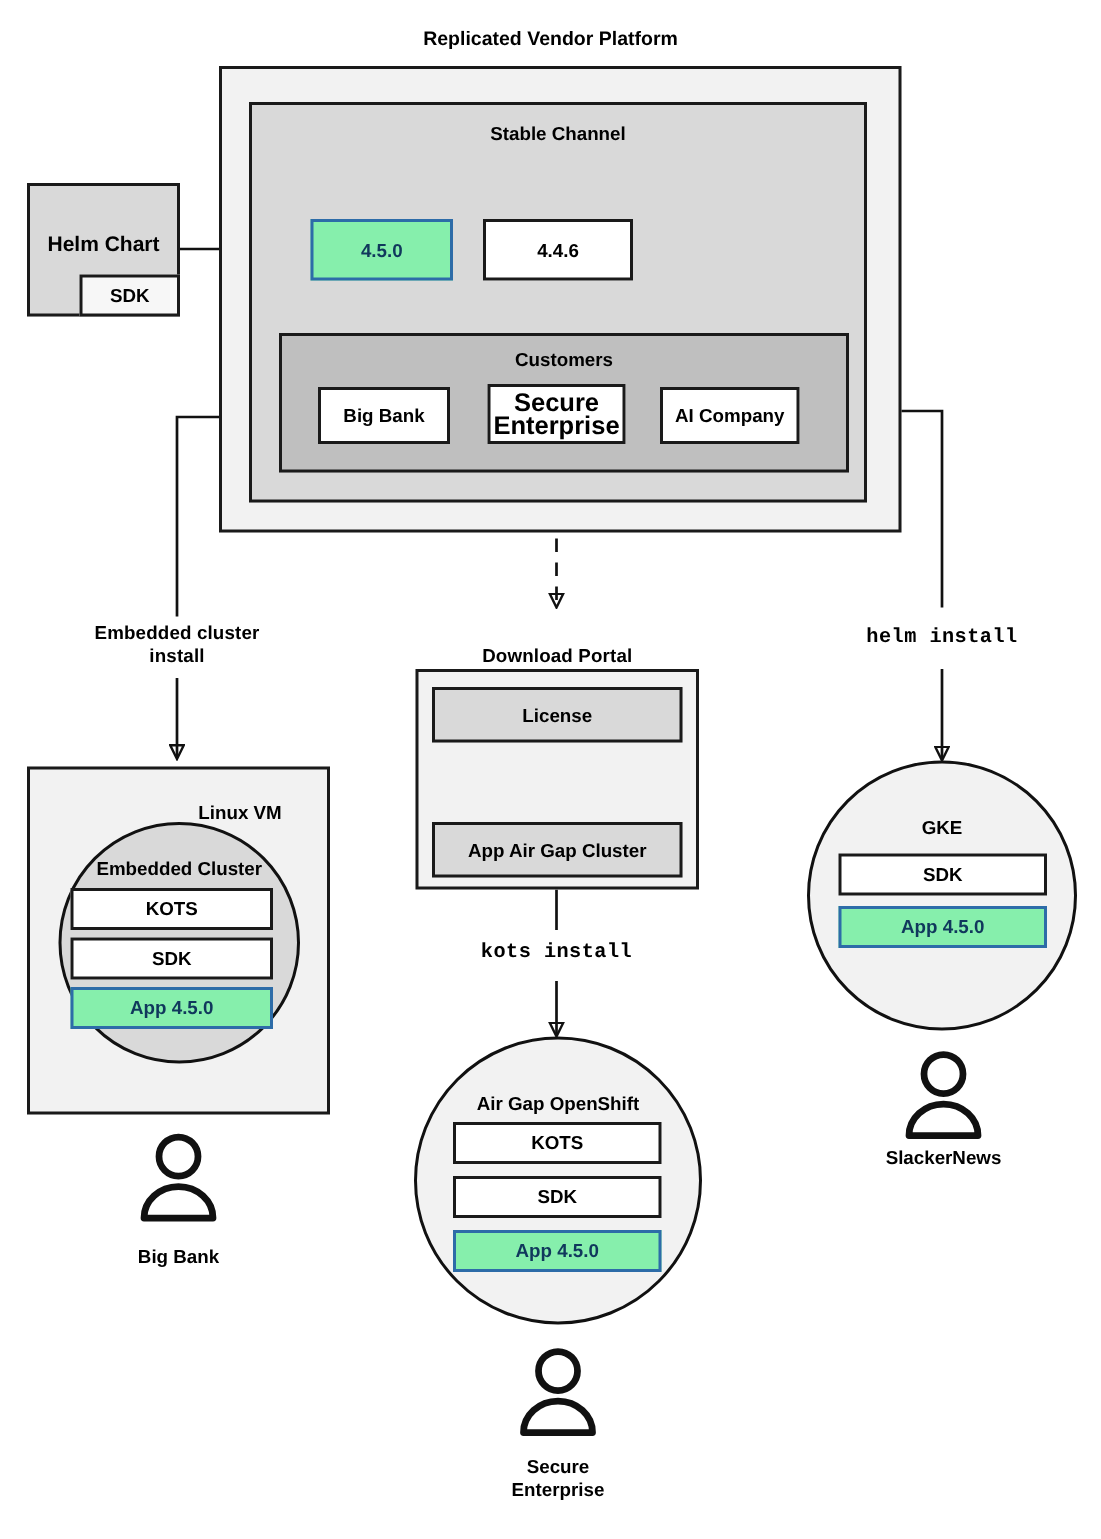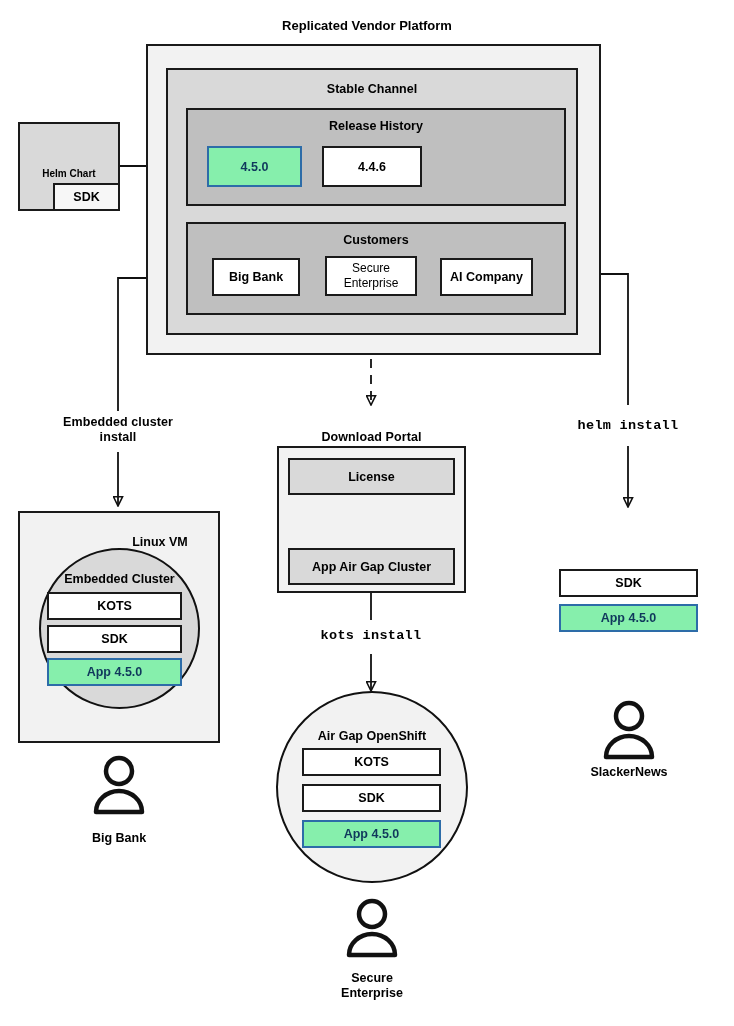--- a/index.html
+++ b/index.html
@@ -61,50 +61,47 @@
   </svg>
 
   <div class="title-top" style="top:18px;">Replicated Vendor Platform</div>
 
   <div class="box fill-outer" style="left:146px;top:44px;width:455px;height:311px;"></div>
 
   <div class="box fill-mid" style="left:166px;top:68px;width:412px;height:267px;">
     <div class="sec-title" style="top:12px;">Stable Channel</div>
   </div>
 
-  <div class="box fill-dark" style="left:186px;top:108px;width:380px;height:98px;">
-    <div class="sec-title" style="top:9px;">Release History</div>
-  </div>
 
   <div class="box fill-blue ctr" style="left:207px;top:146px;width:95px;height:41px;">
     <span class="blue-txt" style="font-weight:bold;font-size:12.5px;">4.5.0</span>
   </div>
 
   <div class="box fill-white ctr" style="left:322px;top:146px;width:100px;height:41px;">
     <span style="font-weight:bold;font-size:12.5px;">4.4.6</span>
   </div>
 
   <div class="box fill-dark" style="left:186px;top:222px;width:380px;height:93px;">
     <div class="sec-title" style="top:9px;">Customers</div>
   </div>
 
   <div class="box fill-white ctr" style="left:212px;top:258px;width:88px;height:38px;">
     <span style="font-weight:bold;font-size:12.5px;">Big Bank</span>
   </div>
 
   <div class="box fill-white ctr" style="left:325px;top:256px;width:92px;height:40px;line-height:15px;">
-    <span style="font-weight:normal;font-size:12px;line-height:15px;">Secure Enterprise</span>
+    <span style="font-weight:bold;font-size:17px;line-height:15px;">Secure Enterprise</span>
   </div>
 
   <div class="box fill-white ctr" style="left:440px;top:258px;width:93px;height:38px;">
     <span style="font-weight:bold;font-size:12.5px;">AI Company</span>
   </div>
 
   <div class="box fill-mid" style="left:18px;top:122px;width:102px;height:89px;">
-    <div style="position:absolute;width:100%;top:30px;text-align:center;font-weight:bold;font-size:10px;margin-top:14px;">Helm Chart</div>
+    <div style="position:absolute;width:100%;top:30px;text-align:center;font-weight:bold;font-size:14px;">Helm Chart</div>
   </div>
   <div class="box fill-outer ctr" style="left:53px;top:183px;width:67px;height:28px;background:#f7f7f7;">
     <span style="font-weight:bold;font-size:12.5px;">SDK</span>
   </div>
 
   <div class="lbl" style="left:38px;top:415px;width:160px;">
     <div>Embedded cluster</div>
     <div>install</div>
   </div>
 
@@ -156,20 +153,23 @@
   </div>
   <svg class="person" style="left:342px;top:898px;" width="60" height="62" viewBox="0 0 60 62">
     <circle cx="30" cy="16" r="13" fill="none" stroke="#111" stroke-width="4.5"></circle>
     <path d="M7,57 a23,21 0 0 1 46,0 Z" fill="none" stroke="#111" stroke-width="4.5" stroke-linejoin="round"></path>
   </svg>
   <div class="cap" style="left:292px;top:971px;width:160px;">
     <div>Secure</div>
     <div>Enterprise</div>
   </div>
 
+  <div class="circ fill-outer" style="left:538px;top:507px;width:180px;height:180px;">
+    <div class="sec-title" style="top:36px;">GKE</div>
+  </div>
   <div class="box fill-white ctr" style="left:559px;top:569px;width:139px;height:28px;">
     <span style="font-weight:bold;font-size:12.5px;">SDK</span>
   </div>
   <div class="box fill-blue ctr" style="left:559px;top:604px;width:139px;height:28px;">
     <span class="blue-txt" style="font-weight:bold;font-size:12.5px;">App 4.5.0</span>
   </div>
   <svg class="person" style="left:599px;top:700px;" width="60" height="62" viewBox="0 0 60 62">
     <circle cx="30" cy="16" r="13" fill="none" stroke="#111" stroke-width="4.5"></circle>
     <path d="M7,57 a23,21 0 0 1 46,0 Z" fill="none" stroke="#111" stroke-width="4.5" stroke-linejoin="round"></path>
   </svg>

